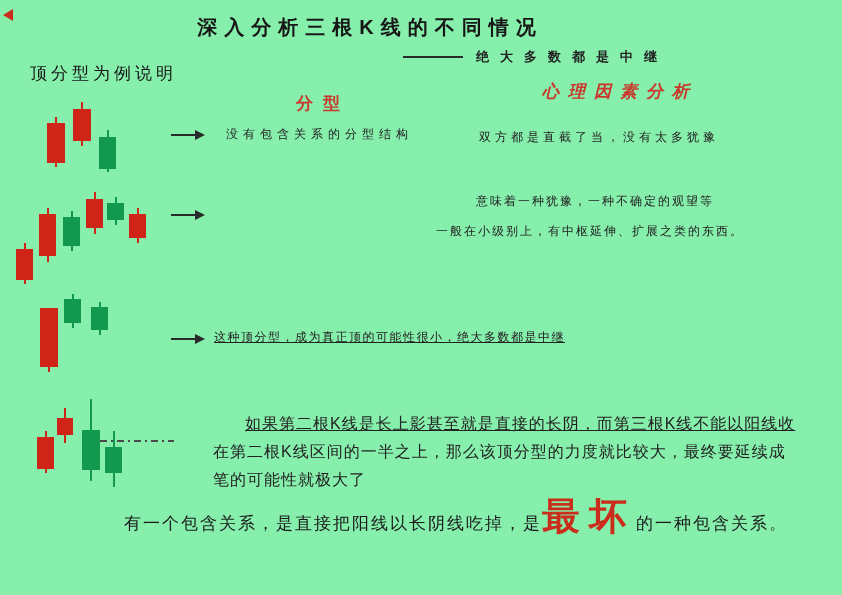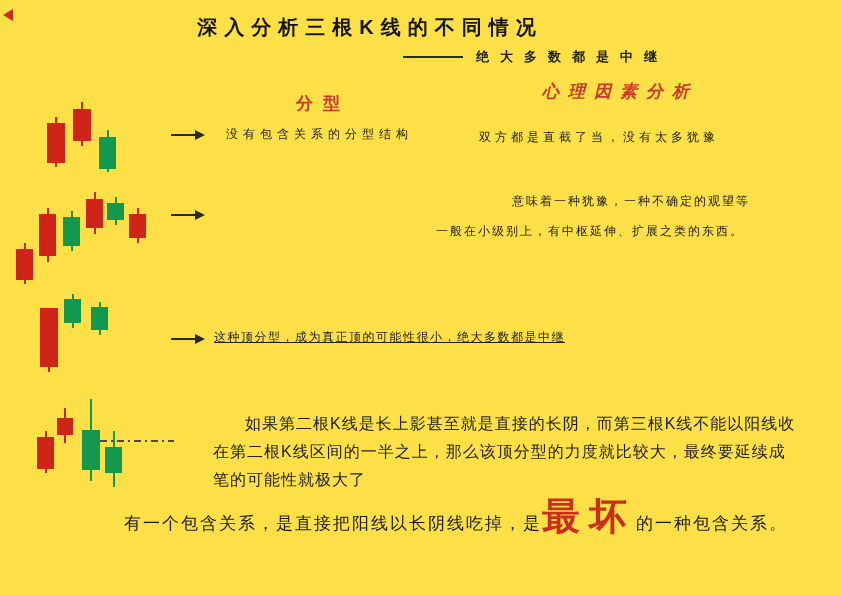--- a/index.html
+++ b/index.html
@@ -1,37 +1,37 @@
 <!DOCTYPE html>
 <html><head>
 <meta charset="utf-8">
 <style>
   html,body{margin:0;padding:0;background:#ffffff;}
   #page{
-    position:relative;width:842px;height:595px;background:#fde047;overflow:hidden;
+    position:relative;width:842px;height:595px;background:#86efac;overflow:hidden;
     font-family:"Liberation Sans","DejaVu Sans",sans-serif;color:#1b1b1b;
   }
   .abs{position:absolute;white-space:nowrap;}
   .title{left:150px;top:14px;width:440px;text-align:center;font-size:20px;font-weight:bold;letter-spacing:7px;color:#161616;}
   .subtitle-line{left:403px;top:56px;width:60px;height:2px;background:#2b2b2b;}
   .subtitle{left:476px;top:48px;font-size:13px;font-weight:bold;letter-spacing:11px;color:#222;}
   .example-label{left:30px;top:62px;font-size:17px;letter-spacing:4px;color:#151515;}
   .heading-red{font-size:17px;font-weight:bold;color:#c9382a;}
   .heading-fractal{left:296px;top:92px;letter-spacing:10px;}
   .heading-psych{left:542px;top:80px;letter-spacing:9px;font-style:italic;}
   .body-text{font-size:12px;color:#222;}
   .row1-fractal{left:226px;top:126px;letter-spacing:5px;}
   .row1-psych{left:479px;top:129px;letter-spacing:4px;}
   .row2-fractal{left:226px;top:207px;letter-spacing:5px;}
-  .row2-psych-1{left:476px;top:193px;letter-spacing:2px;margin-left:36px;}
+  .row2-psych-1{left:476px;top:193px;letter-spacing:2px;}
   .row2-psych-2{left:436px;top:223px;letter-spacing:2px;font-family:Liberation Serif, serif;}
   .row3-text{left:214px;top:329px;letter-spacing:1.5px;text-decoration:underline;}
   .paragraph{left:213px;top:410px;width:625px;font-size:16px;letter-spacing:1px;line-height:28px;color:#222;}
   .paragraph .line{white-space:nowrap;}
-  .paragraph .indent{text-indent:32px;}
+  .paragraph .indent{text-indent:32px;text-decoration:underline;}
   .bottom-line{left:124px;top:494px;line-height:44px;}
   .bottom-line .small{font-size:17px;letter-spacing:2px;color:#1b1b1b;}
   .bottom-line .big{font-size:38px;font-weight:bold;letter-spacing:9px;color:#cb2d1c;}
   
   .arrow{position:absolute;width:26px;height:2px;background:#2a2a2a;}
   .arrow::after{content:"";position:absolute;right:-8px;top:-4px;
     border-left:10px solid #2a2a2a;border-top:5px solid transparent;border-bottom:5px solid transparent;}
   .arrow-1{left:171px;top:134px;}
   .arrow-2{left:171px;top:214px;}
   .arrow-3{left:171px;top:338px;}
@@ -49,20 +49,21 @@
 <body>
 
 <div id="page">
 
   <div class="corner-mark"></div>
 
   <div class="abs title">深入分析三根K线的不同情况</div>
   <div class="abs subtitle-line"></div>
   <div class="abs subtitle">绝大多数都是中继</div>
 
+  <div class="abs example-label">顶分型为例说明</div>
 
   <div class="abs heading-red heading-fractal">分型</div>
   <div class="abs heading-red heading-psych">心理因素分析</div>
 
   <div>
       <div class="wick" style="left: 55px; top: 117px; height: 50px; background: rgb(207, 36, 24);"></div>
       <div class="body" style="left: 47px; top: 123px; width: 18px; height: 40px; background: rgb(207, 36, 24);"></div>
       <div class="wick" style="left: 81px; top: 102px; height: 44px; background: rgb(207, 36, 24);"></div>
       <div class="body" style="left: 73px; top: 109px; width: 18px; height: 32px; background: rgb(207, 36, 24);"></div>
       <div class="wick" style="left: 106.5px; top: 130px; height: 42px; background: rgb(18, 153, 79);"></div>

